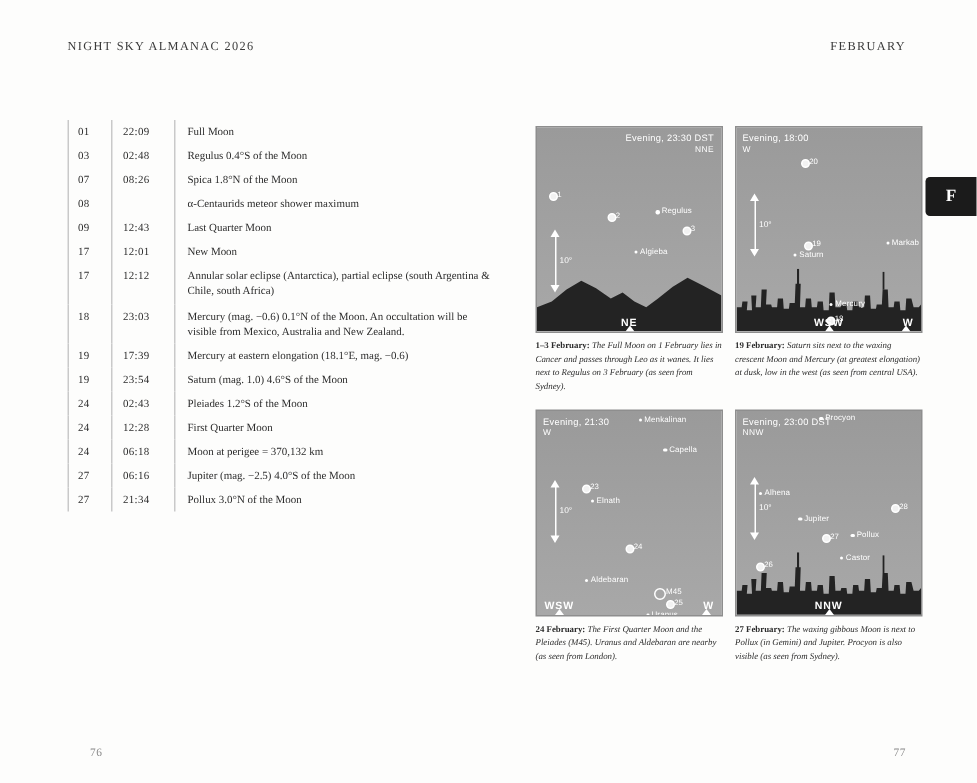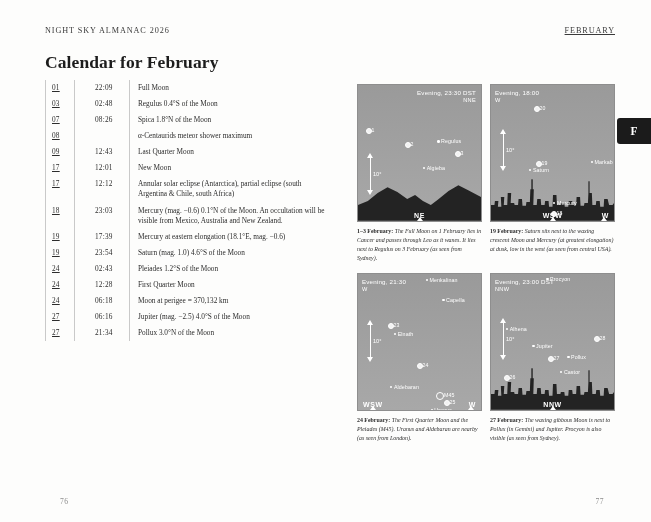--- a/index.html
+++ b/index.html
@@ -23,21 +23,21 @@
 
   
   .running-head {
     position: absolute;
     top: 26px;
     font-size: 8.2px;
     letter-spacing: 0.9px;
     color: #3a3a3a;
   }
   .running-head.left  { left: 45px; }
-  .running-head.right { right: 36px; text-decoration: underline; }
+  .running-head.right { right: 47px; }
 
   
   .page-title {
     position: absolute;
     left: 45px;
     top: 52px;
     font-size: 17.5px;
     font-weight: bold;
     letter-spacing: 0.1px;
     color: #1c1c1c;
@@ -56,25 +56,24 @@
     font-size: 7.3px;
     line-height: 1.38;
     padding: 3.0px 0 3.0px 0;
     color: #2c2c2c;
   }
   .calendar td.day {
     width: 22px;
     padding-left: 6px;
     border-left: 0.8px solid #c9c9c9;
     letter-spacing: 0.2px;
-    text-decoration: underline;
   }
   .calendar td.time {
     width: 34px;
-    padding-left: 20px;
+    padding-left: 7px;
     border-left: 0.8px solid #c9c9c9;
     letter-spacing: 0.2px;
   }
   .calendar td.event {
     padding-left: 8px;
     padding-right: 4px;
     border-left: 0.8px solid #c9c9c9;
   }
 
   
@@ -246,21 +245,20 @@
   .folio.right { right: 47px; }
 </style>
 </head>
 <body>
 
 <div class="page">
 
   <div class="running-head left">NIGHT SKY ALMANAC 2026</div>
   <div class="running-head right">FEBRUARY</div>
 
-  <div class="page-title">Calendar for February</div>
 
   <table class="calendar">
     <tbody id="calendar-body">
         <tr>
           <td class="day">01</td>
           <td class="time">22:09</td>
           <td class="event">Full Moon</td>
         </tr>
         <tr>
           <td class="day">03</td>

